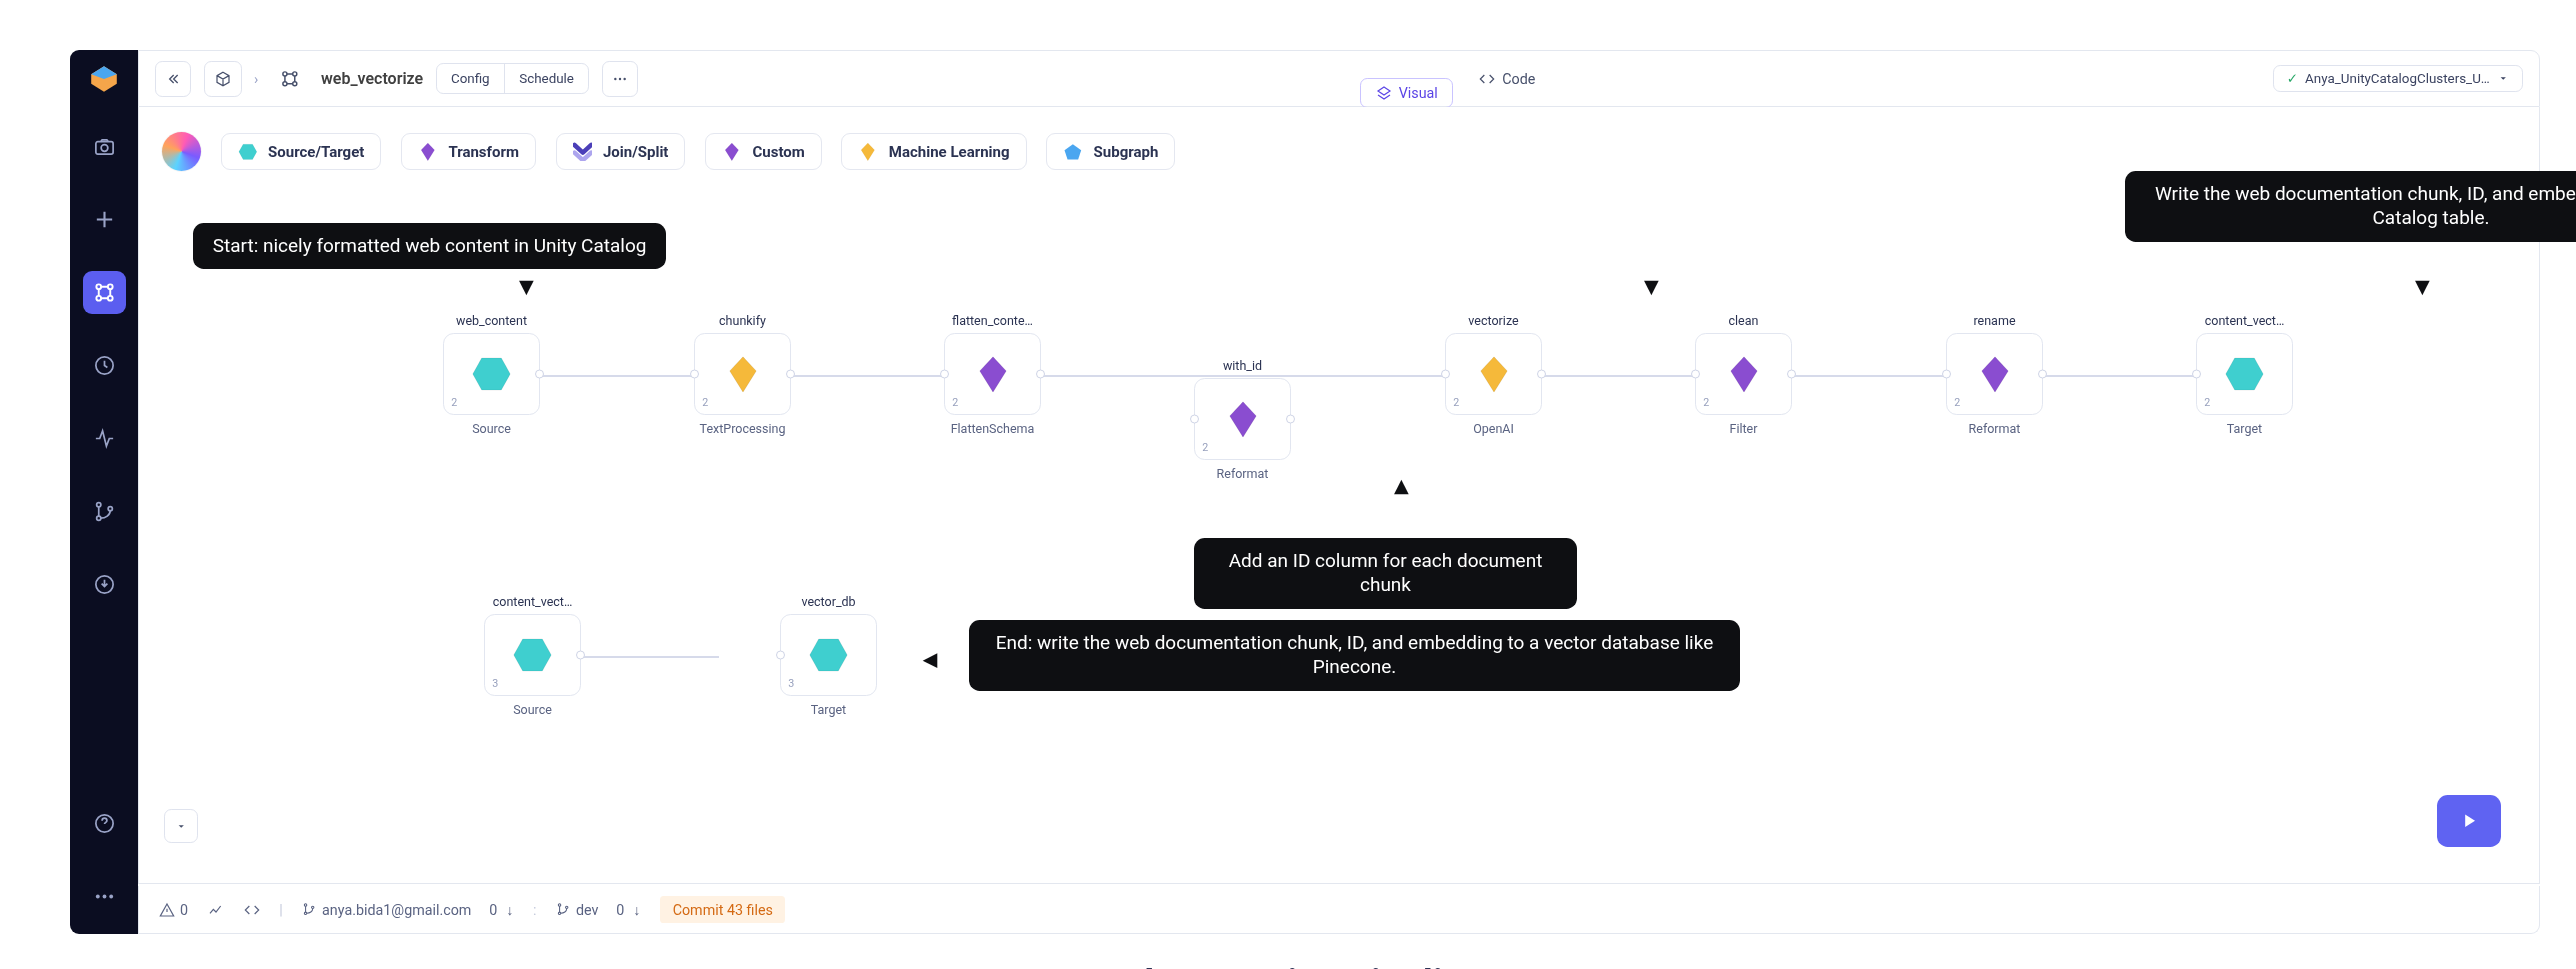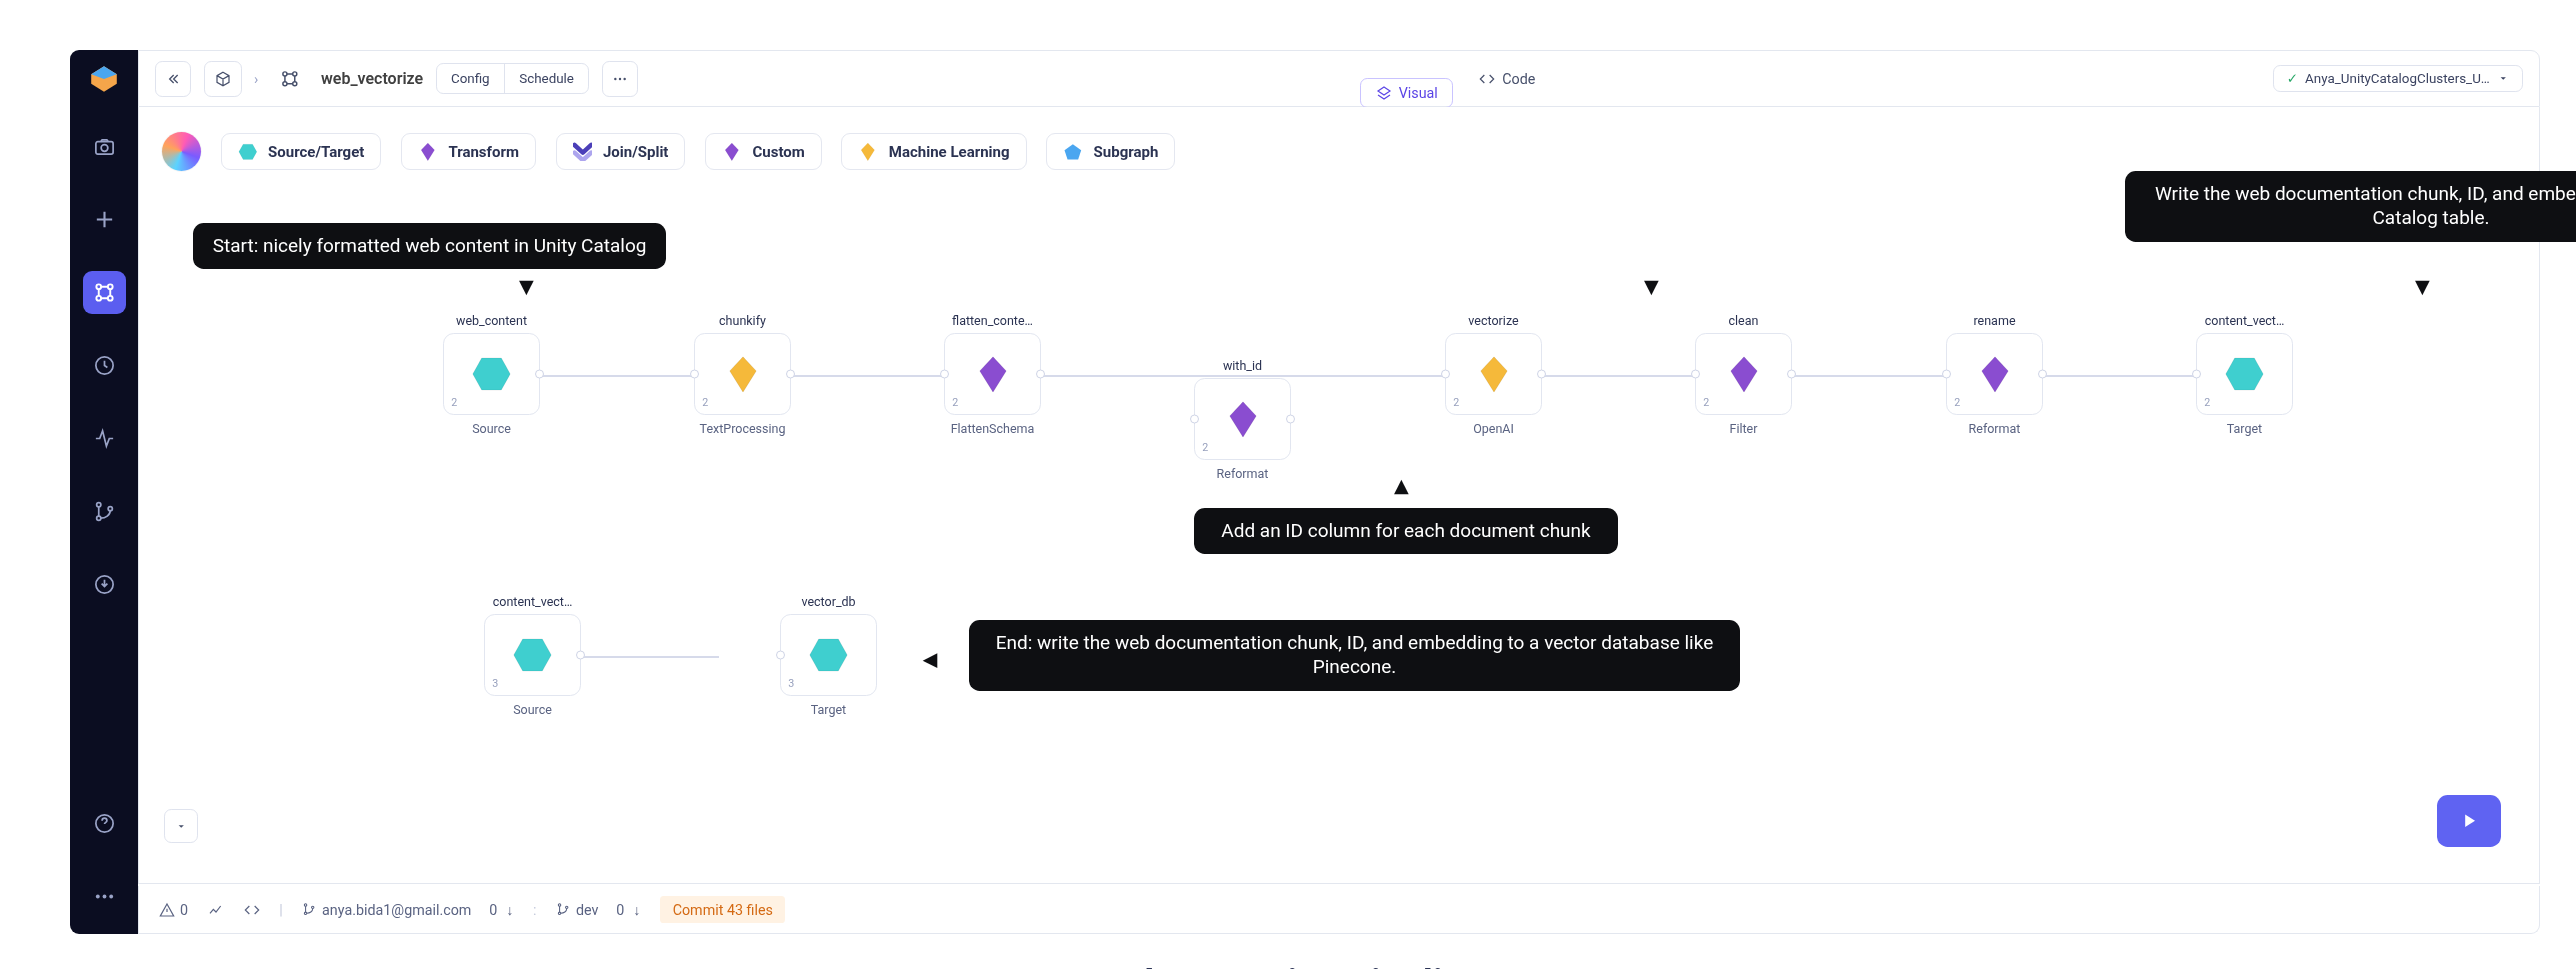--- a/index.html
+++ b/index.html
@@ -464,21 +464,21 @@
           </svg>
 
       <span class="num">3</span>
     </div>
     <div class="label-bottom">Target</div>
       </div>
     </div>
 
   <div class="callout" style="left:54px;top:116px;">Start: nicely formatted web content in Unity Catalog</div>
   <div class="callout" style="left:1986px;top:64px;width:612px;">Write the web documentation chunk, ID, and embedding to a Unity Catalog table.</div>
-  <div class="callout" style="left:1055px;top:401px;width:424px;text-align:center;">Add an ID column for each document chunk</div>
+  <div class="callout" style="left:1055px;top:431px;width:383px;text-align:center;">Add an ID column for each document chunk</div>
   <div class="callout" style="left:830px;top:513px;width:771px;">End: write the web documentation chunk, ID, and embedding to a vector database like Pinecone.</div>
 
   <div class="ptr" style="left:375px;top:165px;">▼</div>
   <div class="ptr" style="left:1500px;top:165px;">▼</div>
   <div class="ptr" style="left:2271px;top:165px;">▼</div>
   <div class="ptr" style="left:1250px;top:367px;transform:rotate(180deg);">▼</div>
   <div class="ptr" style="left:780px;top:539px;transform:rotate(90deg);">▼</div>
 
   <div class="dd-btn">
       <svg width="12.5" height="12.5" viewBox="0 0 24 24" fill="currentColor">

